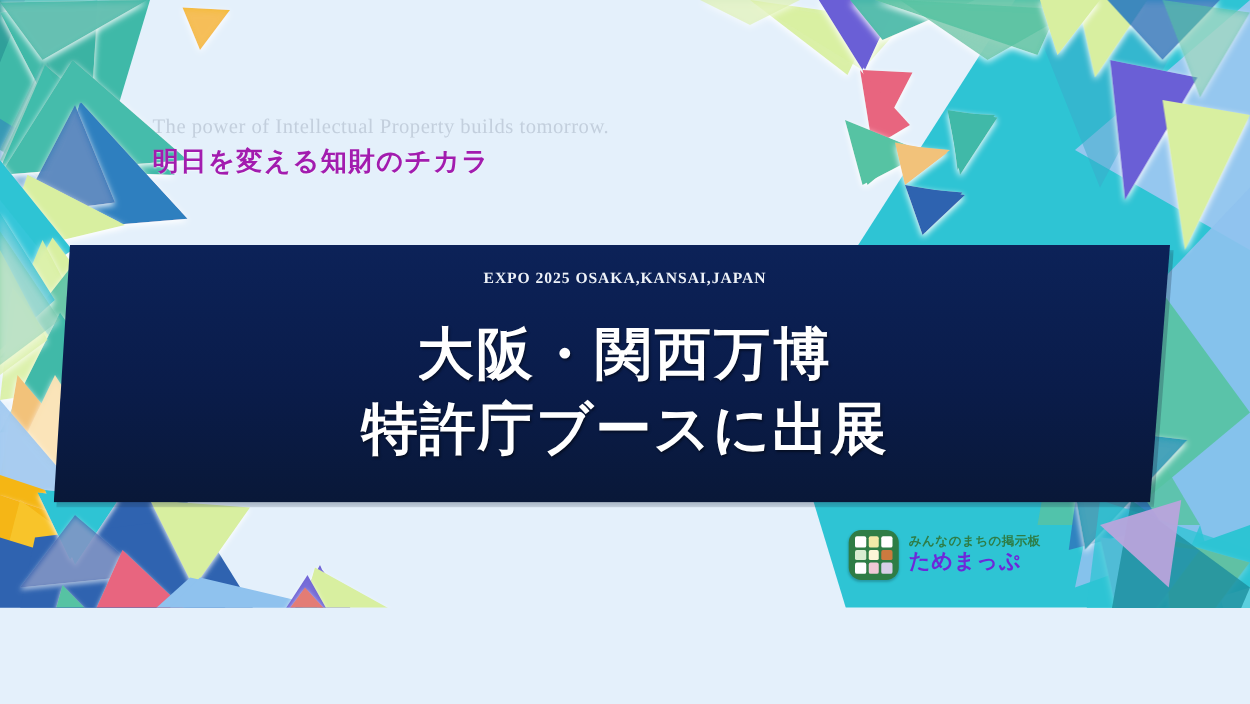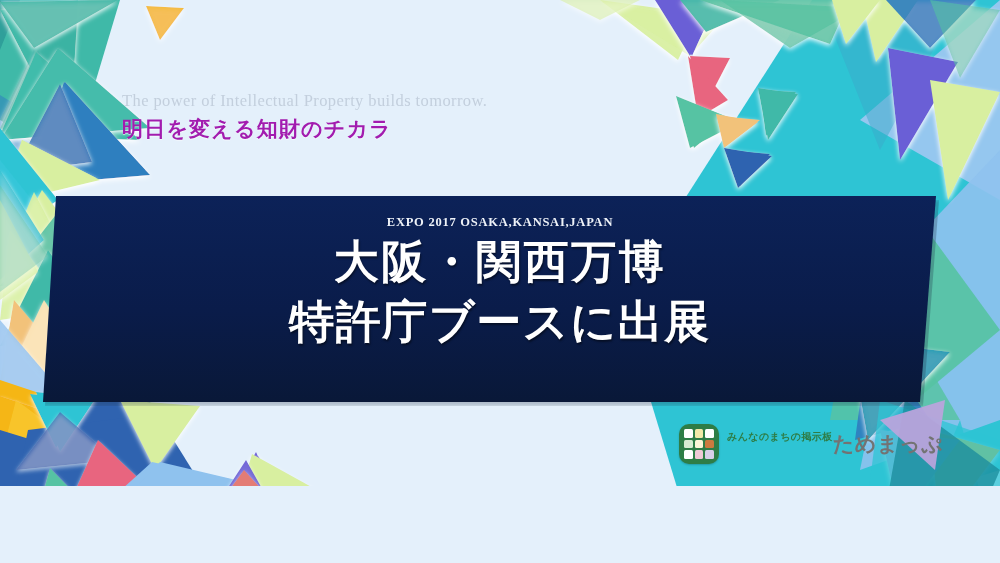--- a/index.html
+++ b/index.html
@@ -48,50 +48,50 @@
   .expo-line{
     font-family:"Liberation Serif",serif;
     font-size:12.5px;font-weight:700;letter-spacing:.75px;
     color:#eef2f8;white-space:nowrap;
   }
   .headline{
     font-family:"DejaVu Serif",serif;
     font-weight:700;color:#ffffff;
     font-size:45px;line-height:1.33;letter-spacing:2.5px;
     white-space:nowrap;text-align:center;
-    margin-top:2px;
+    margin-top:23px;
     text-shadow:1px 2px 2px rgba(0,0,0,.45);
   }
   .headline .l2{letter-spacing:1.5px;text-align:center;}
 
   
   .logo{
     position:absolute;left:679px;top:424px;z-index:6;
     display:flex;align-items:center;gap:8px;
   }
   .logo-mark{
     width:40px;height:40px;border-radius:10px;
     background:#2e7d46;
     box-shadow:0 1px 2px rgba(0,0,0,.22);
     position:relative;flex:none;
   }
   .logo-grid{
     position:absolute;left:5px;top:5px;width:30px;height:30px;
     display:grid;grid-template-columns:repeat(3,1fr);grid-template-rows:repeat(3,1fr);gap:1.6px;
   }
   .logo-grid i{display:block;border-radius:1.5px;}
-  .logo-text{display:flex;flex-direction:row;justify-content:center;}
+  .logo-text{display:flex;flex-direction:column;justify-content:center;}
   .logo-sub{
     font-family:"DejaVu Sans",sans-serif;
     font-size:10px;font-weight:700;color:#2e7d46;letter-spacing:.4px;
     white-space:nowrap;line-height:1.1;
   }
   .logo-name{
     font-family:"DejaVu Sans",sans-serif;
-    font-size:21px;font-weight:700;color:#737373;letter-spacing:.6px;
+    font-size:17px;font-weight:700;color:#6d28d9;letter-spacing:.6px;
     white-space:nowrap;line-height:1.15;margin-top:1px;
   }
 </style>
 </head>
 <body>
 
 <div id="stage">
 
   <svg id="art" viewBox="0 0 1000 563" preserveAspectRatio="none" aria-hidden="true">
     <defs>
@@ -343,21 +343,21 @@
 
   <div class="tagline-wrap">
     <div class="tagline-en">The power of Intellectual Property builds tomorrow.</div>
     <div class="tagline-ja">明日を変える知財のチカラ</div>
   </div>
 
   <div class="banner">
     <div class="banner-shadow"></div>
     <div class="banner-bg"></div>
     <div class="banner-content">
-      <div class="expo-line">EXPO 2017 OSAKA,KANSAI,JAPAN</div>
+      <div class="expo-line">EXPO 2025 OSAKA,KANSAI,JAPAN</div>
       <div class="headline">
         <div class="l1">大阪・関西万博</div>
         <div class="l2">特許庁ブースに出展</div>
       </div>
     </div>
   </div>
 
   <div class="logo">
     <div class="logo-mark">
       <div class="logo-grid">

